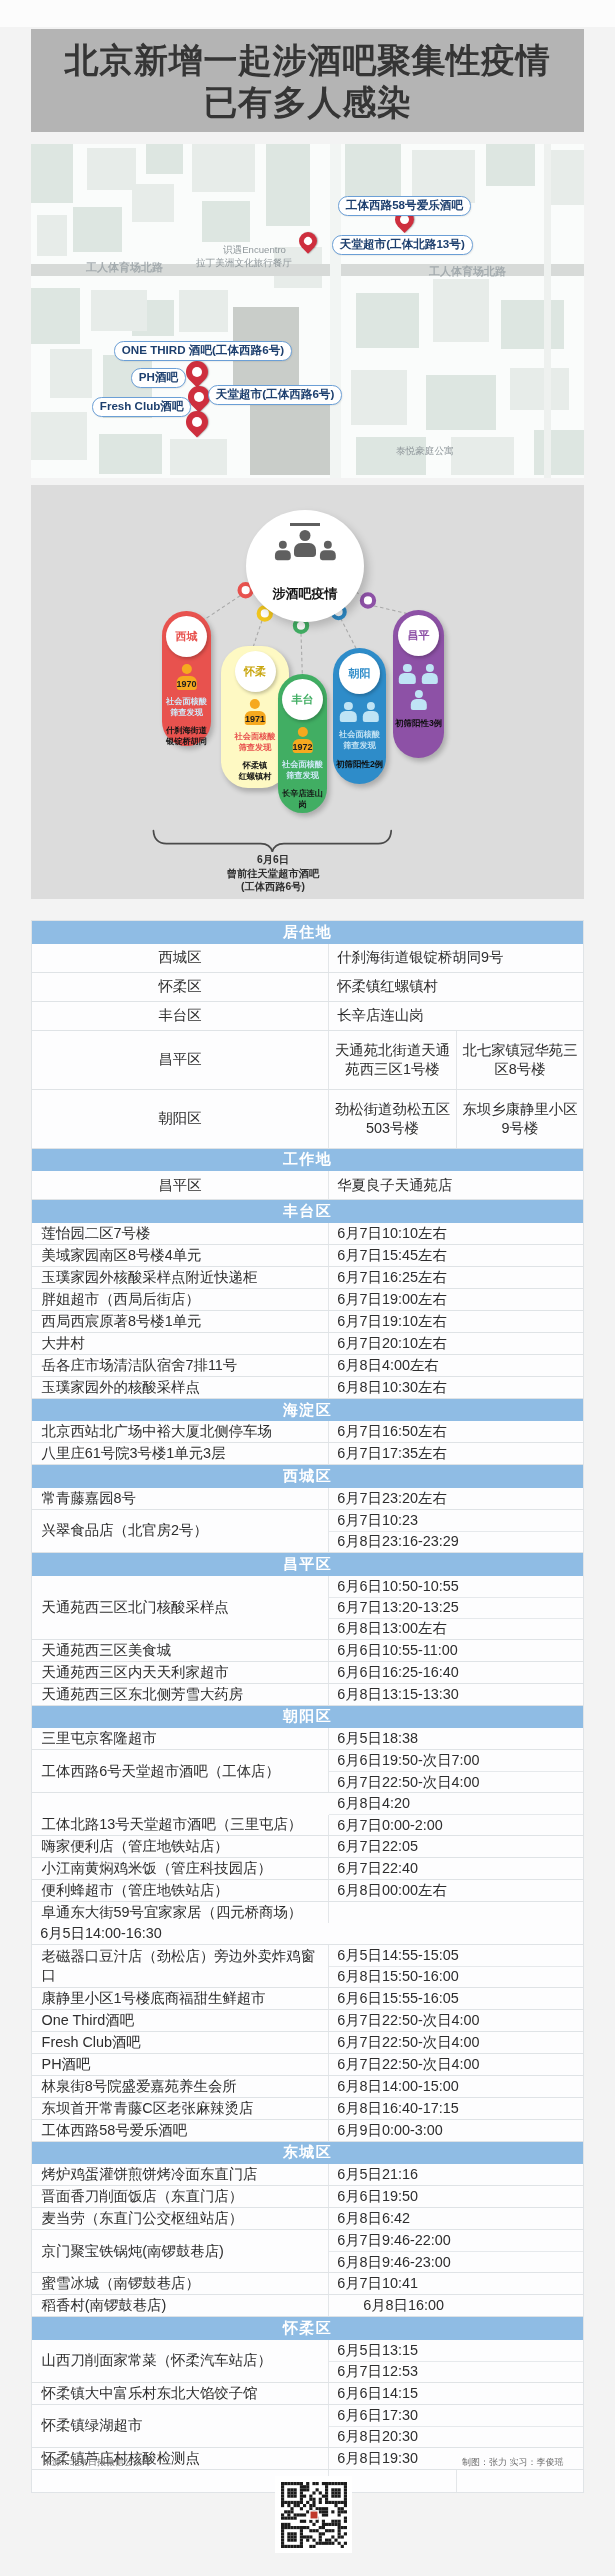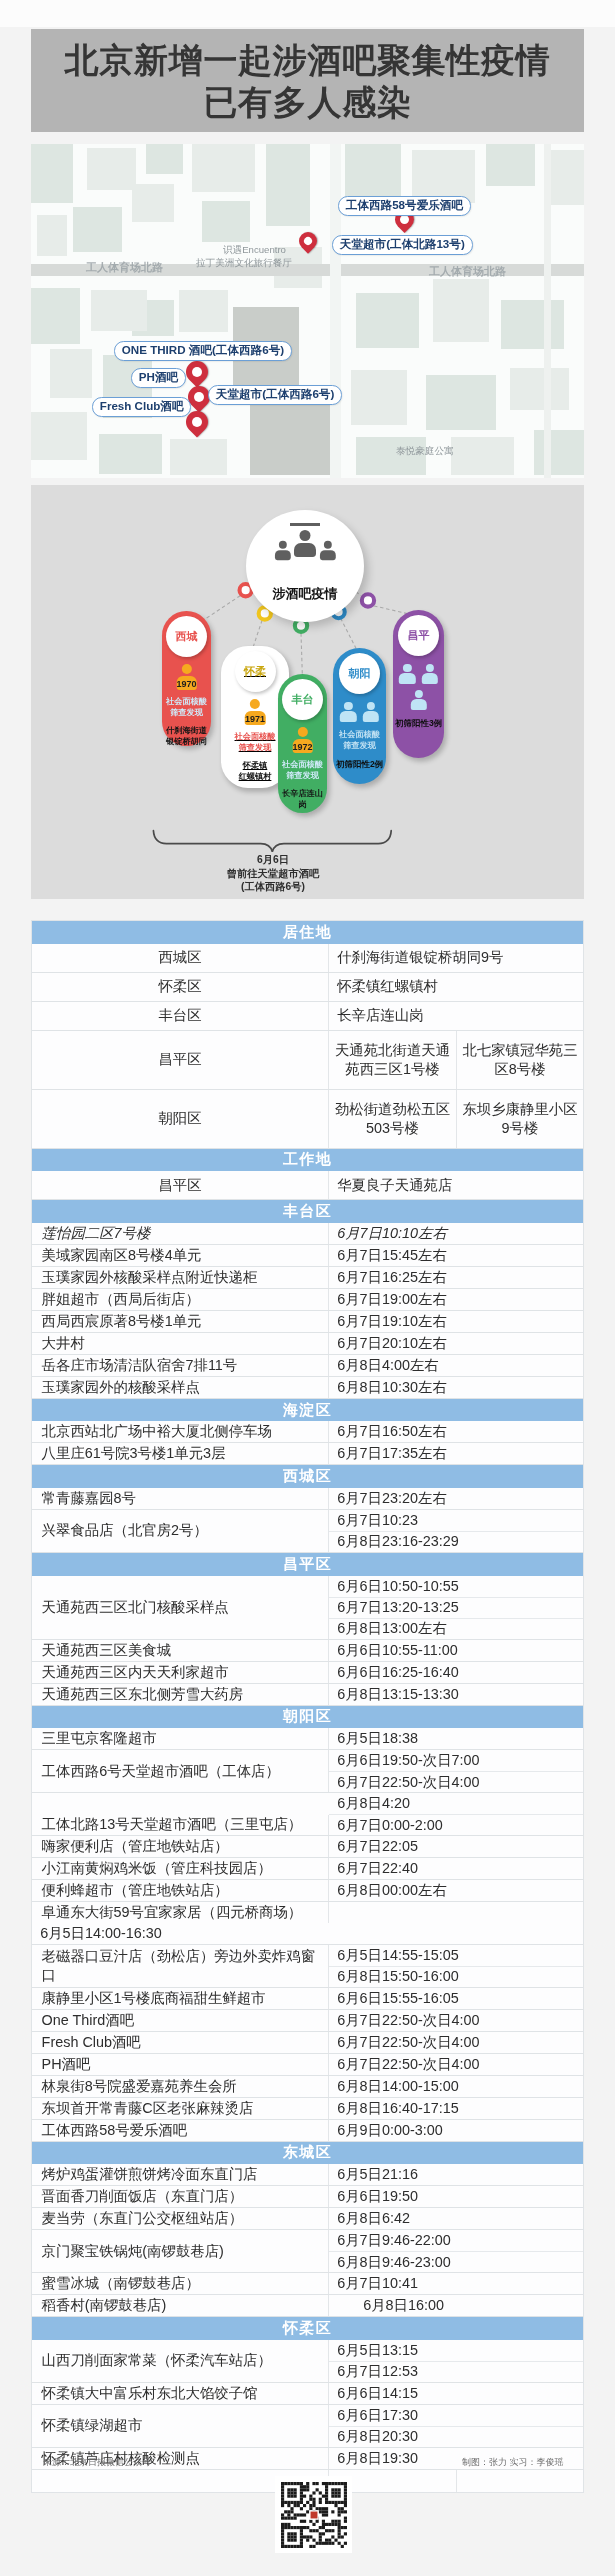--- a/index.html
+++ b/index.html
@@ -178,21 +178,21 @@
         <div class="pi" style="--pc:#f6a91f">
           <i></i>
           <u></u>
           <span class="pnum">1970</span>
         </div>
         <div class="pfound" style="color:#cfe9f8">社会面核酸
 筛查发现</div>
         <div class="pplace">什刹海街道
 银锭桥胡同</div>
       </div>
-      <div class="pill" style="left: 190px; top: 161px; width: 68px; height: 142px; background: #ffffff; text-decoration: underline;">
+      <div class="pill" style="left: 190px; top: 161px; width: 68px; height: 142px; background: #fef9c3;">
         <div class="pcirc">
           <span style="color:#c9a60e">怀柔</span>
         </div>
         <div class="pi" style="--pc:#f6a91f">
           <i></i>
           <u></u>
           <span class="pnum">1971</span>
         </div>
         <div class="pfound" style="color:#e8524e">社会面核酸
 筛查发现</div>
@@ -285,21 +285,21 @@
         <div class="tc3">东坝乡康静里小区9号楼</div>
       </div>
       <div class="thead">工作地</div>
       <div class="trow" style="min-height: 29px;">
         <div class="tc1 ctr">昌平区</div>
         <div class="tc2">
           <div class="tm">华夏良子天通苑店</div>
         </div>
       </div>
       <div class="thead">丰台区</div>
-      <div class="trow" style="min-height: 22px; font-style: italic;">
+      <div class="trow" style="min-height: 22px;">
         <div class="tc1">莲怡园二区7号楼</div>
         <div class="tc2">
           <div class="tm">6月7日10:10左右</div>
         </div>
       </div>
       <div class="trow" style="min-height: 22px;">
         <div class="tc1">美域家园南区8号楼4单元</div>
         <div class="tc2">
           <div class="tm">6月7日15:45左右</div>
         </div>

